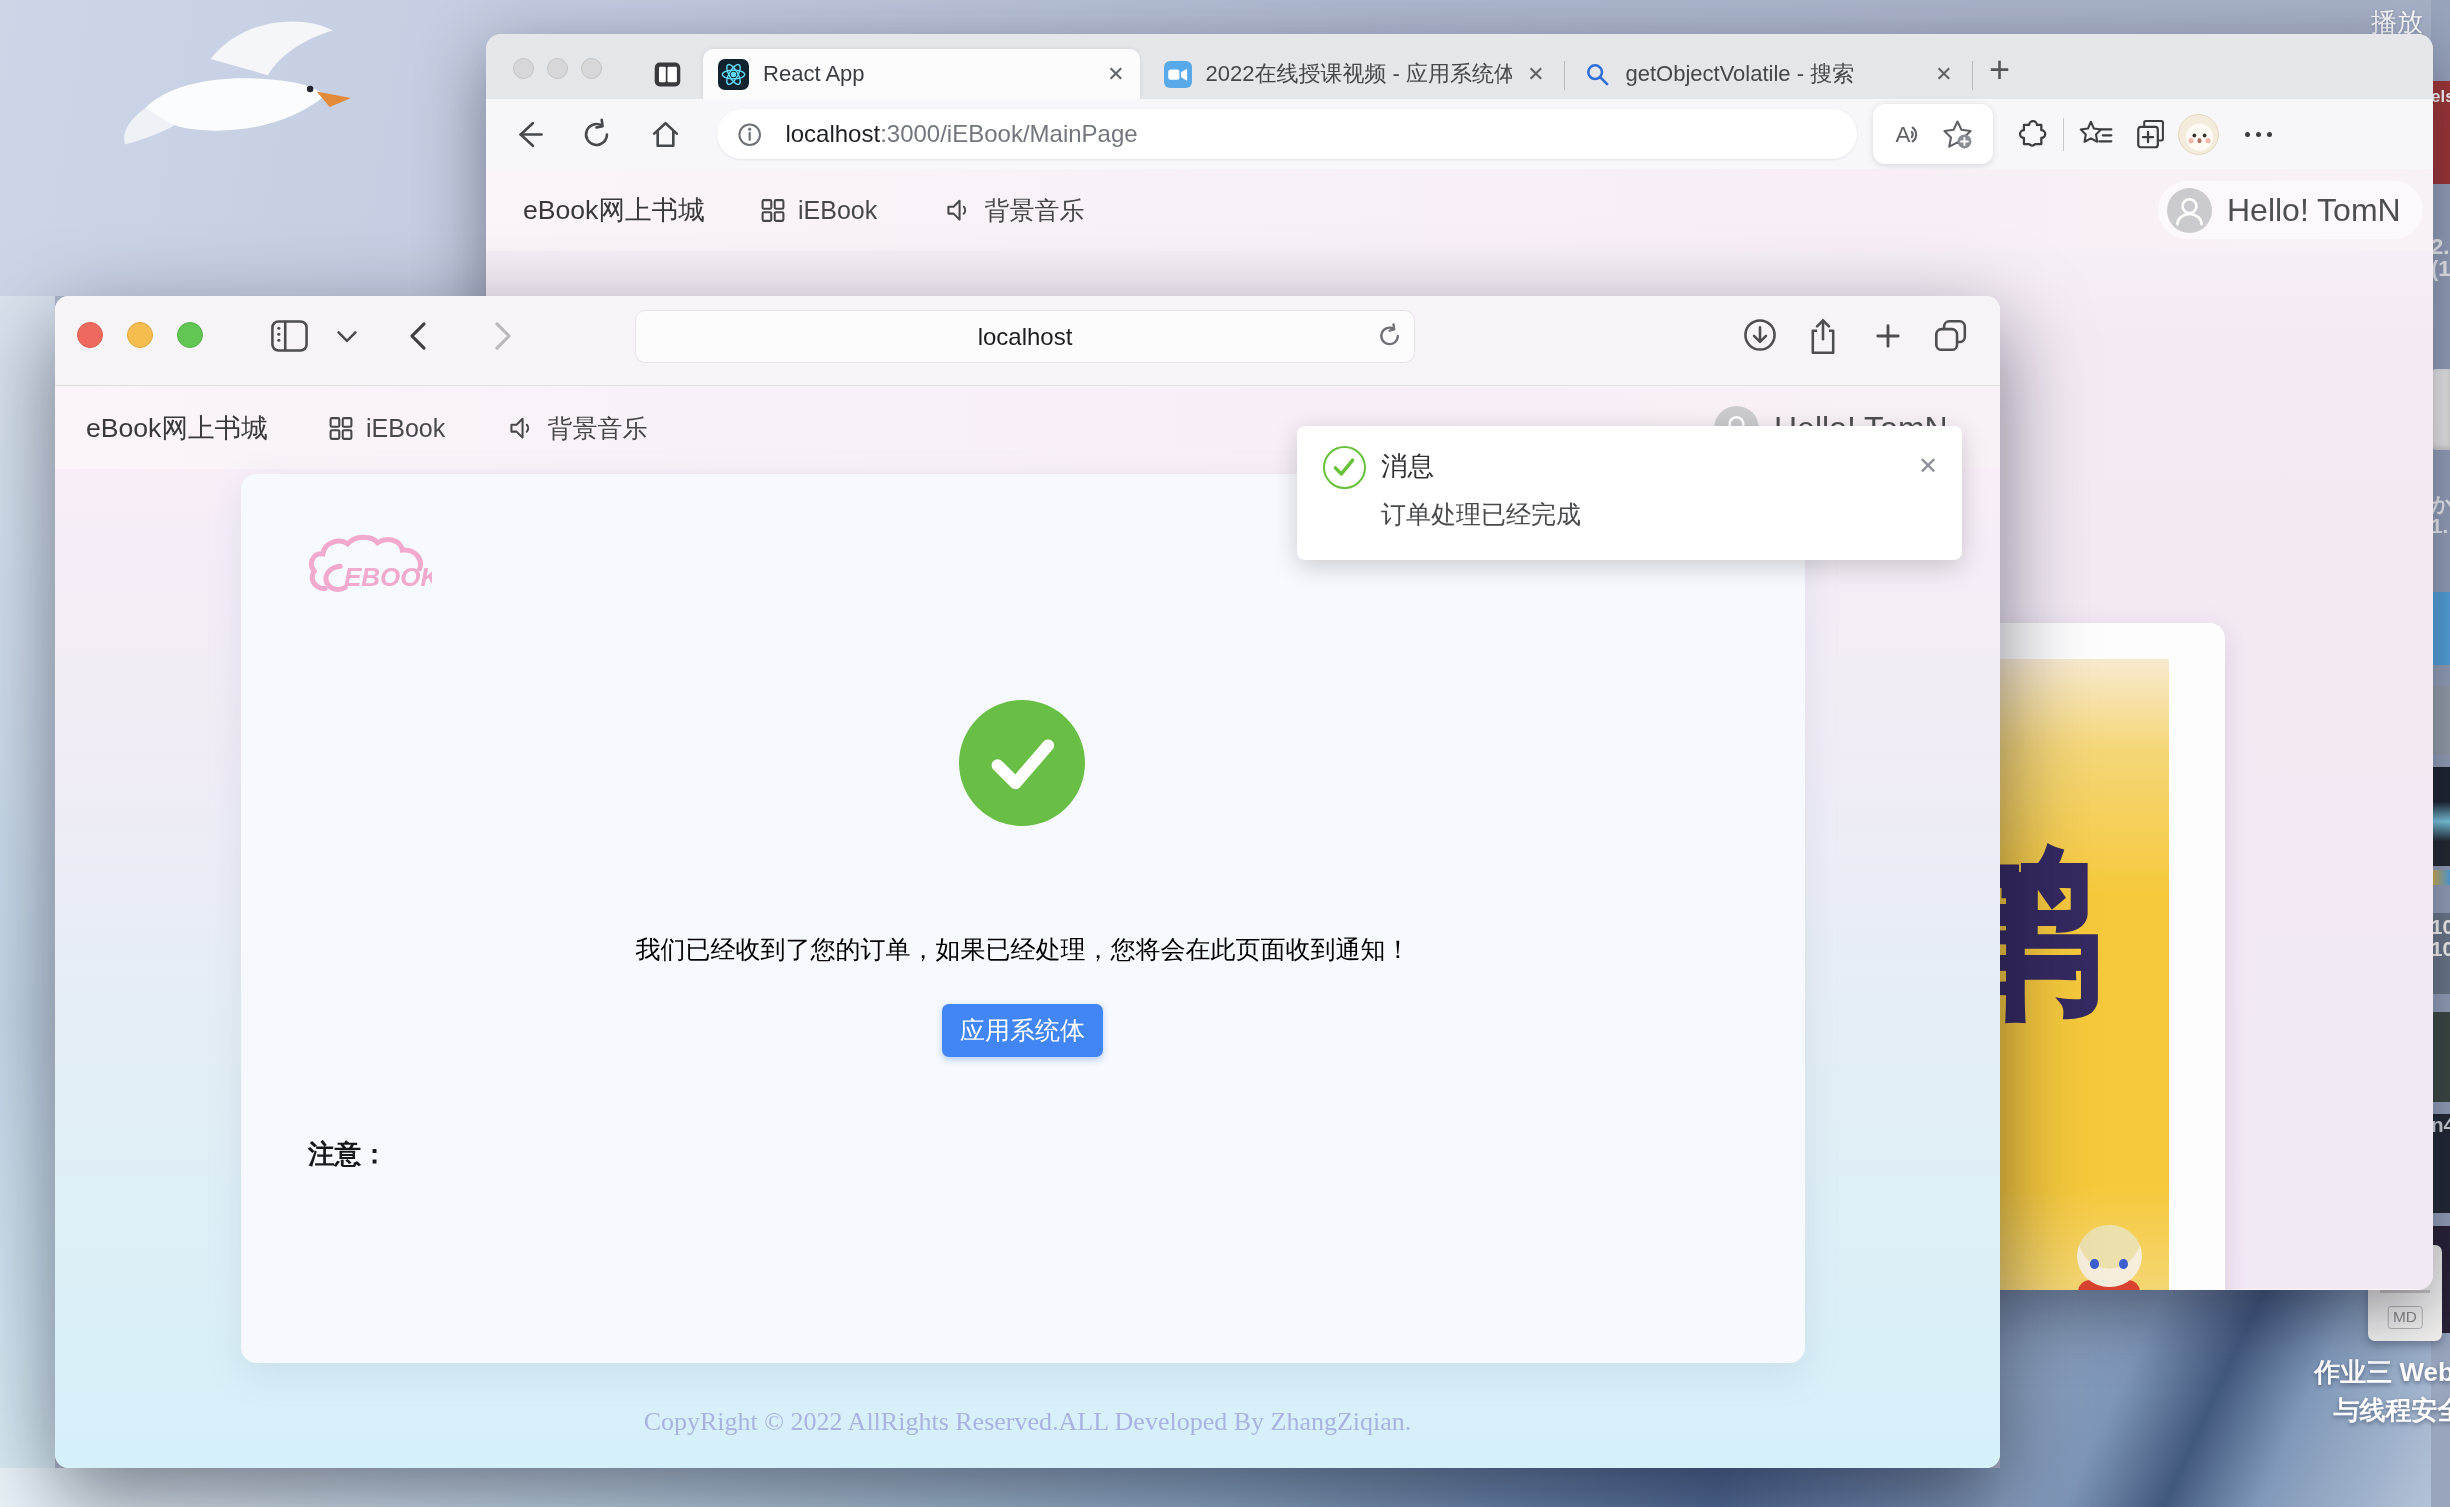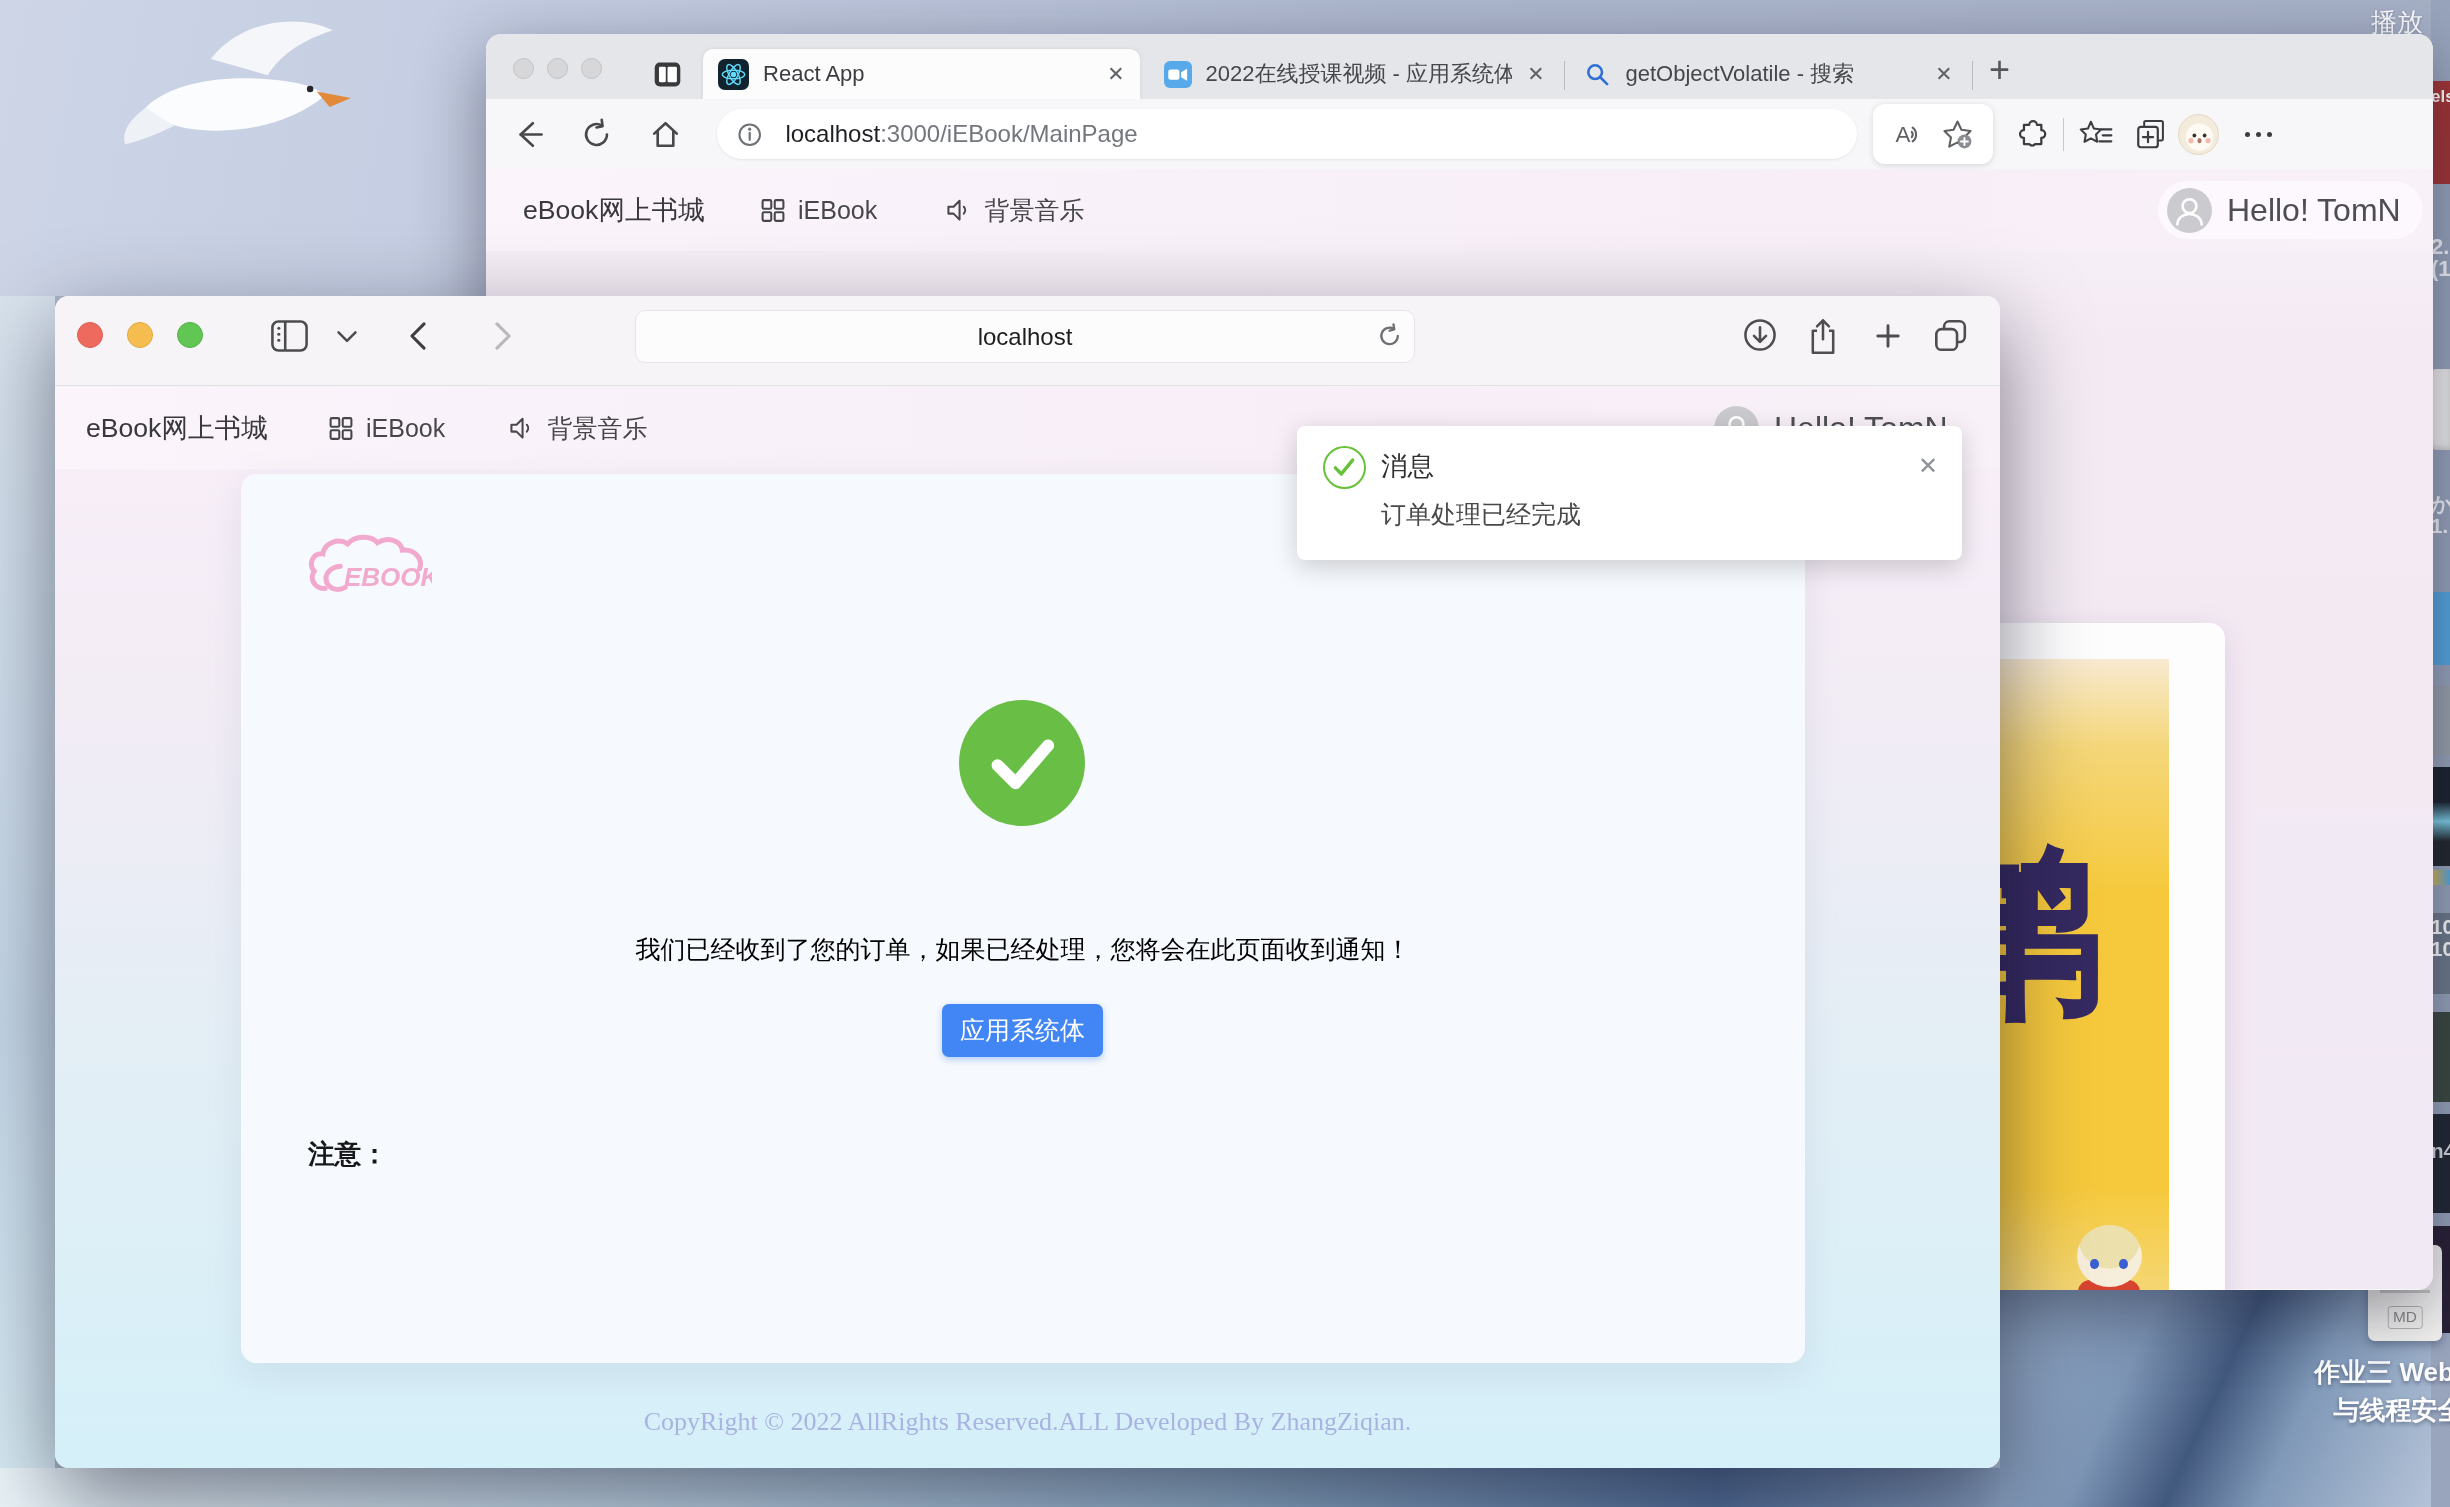--- a/index.html
+++ b/index.html
@@ -25,21 +25,21 @@
   .rs1{top:81px;height:103px;background:#a23636;padding-top:5.1px;}
   .rs2{top:236px;height:129px;font-size:22px;color:#f4f6fa;}
   .rs-file{top:369px;height:81px;background:#f2f2f2;border-radius:5.1px 0 0 5.1px;box-shadow:inset 0 -2.6px 5.1px rgba(0,0,0,.15);}
   .rs3{top:493px;height:94px;font-size:20.6px;color:#f4f6fa;}
   .rs4{top:592px;height:73px;background:#56a7e0;}
   .rs5{top:686px;height:69px;background:#9aa3ae;font-size:22px;padding-top:3.4px;}
   .rs6{top:767px;height:99px;background:linear-gradient(180deg,#1d2430 35%,#7ed0e8 55%,#22282f 75%);}
   .rs7{top:870px;height:15.4px;background:linear-gradient(90deg,#e8b84b,#58a8e0);}
   .rs8{top:913px;height:81px;background:#6e7b8c;font-size:20.6px;padding-top:3.4px;}
   .rs9{top:1012px;height:90px;background:#3c4a42;}
-  .rs10{top:1114px;height:99px;background:#222833;color:#d9dde2;font-size:20.6px;padding-top:26px;}
+  .rs10{top:1114px;height:99px;background:#222833;color:#d9dde2;font-size:20.6px;}
   .rs11{top:1226px;height:107px;background:#2a2136;}
 
   
   .md-icon{position:absolute;left:2368px;top:1245px;width:74px;height:96px;z-index:1;background:#f5f4f2;
     border-radius:6.9px;box-shadow:0 3.4px 8.6px rgba(30,40,70,.35);}
   .md-icon .lines{position:absolute;left:12px;top:13.7px;width:50px;height:34px;
     background:repeating-linear-gradient(180deg,#c9c9c9 0 2.6px,transparent 2.6px 10.3px);}
   .md-icon .md-tag{position:absolute;left:50%;transform:translateX(-50%);bottom:12px;font-size:15.4px;color:#8a8a8a;
     border:1.7px solid #b5b5b5;border-radius:3.4px;padding:0 4.3px;line-height:20.6px;}
   .md-label{position:absolute;left:2270px;top:1353px;width:257px;z-index:1;text-align:center;color:#fdfdfe;

